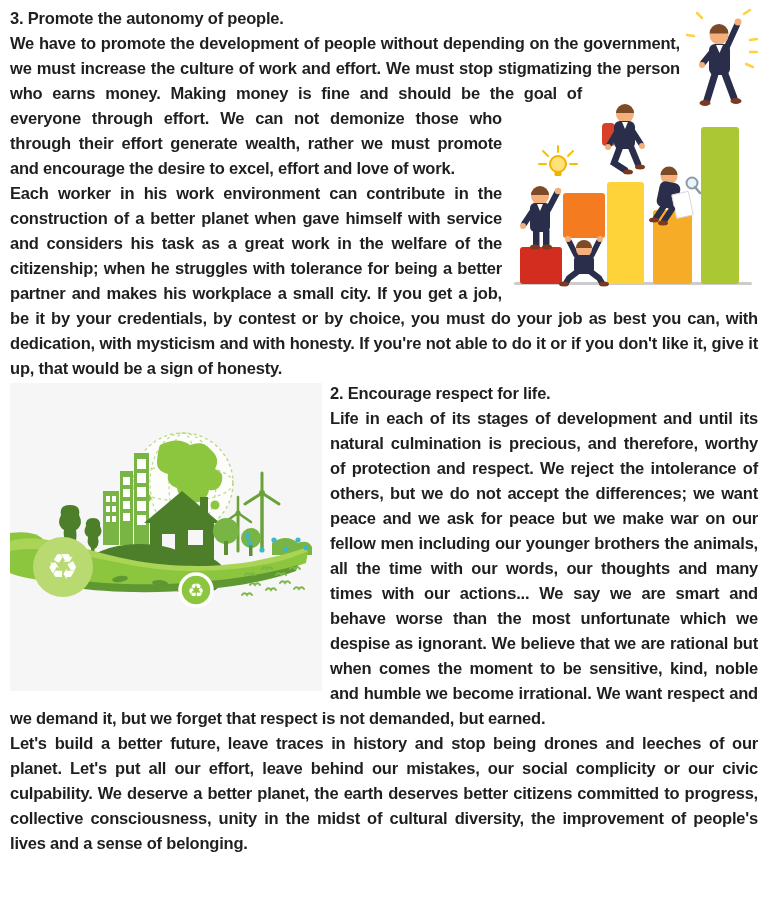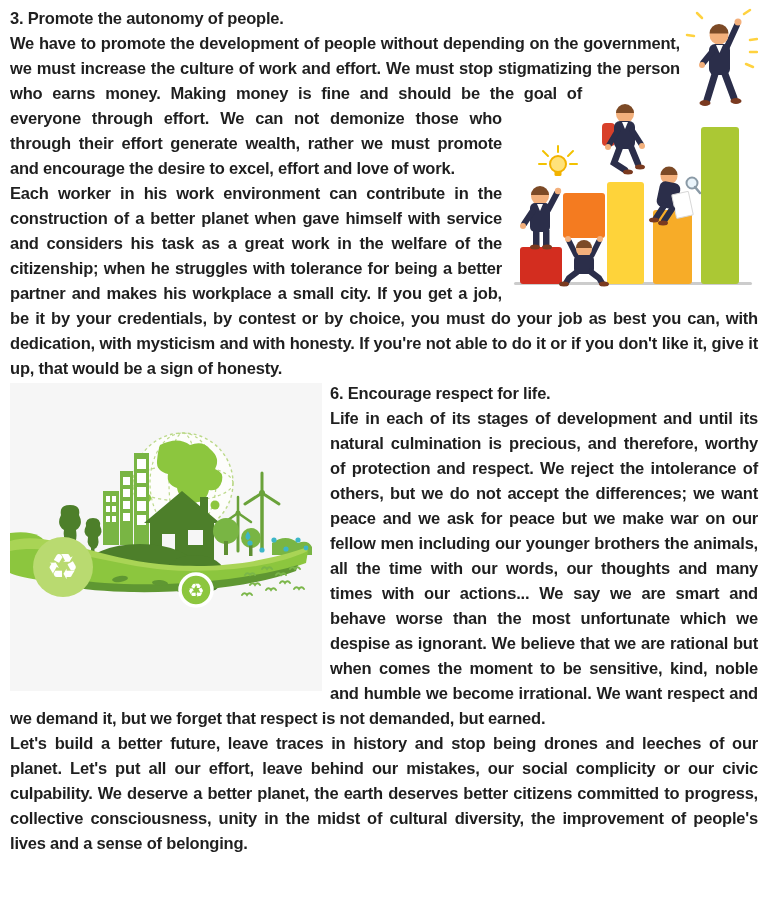--- a/index.html
+++ b/index.html
@@ -275,18 +275,18 @@
           <path d="M280,186 q2.5,-3.5 5,0 q2.5,-3.5 5,0"></path>
           <path d="M240,202 q2.5,-3.5 5,0 q2.5,-3.5 5,0"></path>
           <path d="M256,207 q2.5,-3.5 5,0 q2.5,-3.5 5,0"></path>
           <path d="M270,200 q2.5,-3.5 5,0 q2.5,-3.5 5,0"></path>
           <path d="M284,206 q2.5,-3.5 5,0 q2.5,-3.5 5,0"></path>
           <path d="M232,212 q2.5,-3.5 5,0 q2.5,-3.5 5,0"></path>
         </g>
       </svg>
     </div>
 
-    <div class="heading">6. Encourage respect for life.</div>
+    <div class="heading">2. Encourage respect for life.</div>
     <p>Life in each of its stages of development and until its natural culmination is precious, and therefore, worthy of protection and respect. We reject the intolerance of others, but we do not accept the differences; we want peace and we ask for peace but we make war on our fellow men including our younger brothers the animals, all the time with our words, our thoughts and many times with our actions... We say we are smart and behave worse than the most unfortunate which we despise as ignorant. We believe that we are rational but when comes the moment to be sensitive, kind, noble and humble we become irrational. We want respect and we demand it, but we forget that respect is not demanded, but earned.</p>
     <p>Let's build a better future, leave traces in history and stop being drones and leeches of our planet. Let's put all our effort, leave behind our mistakes, our social complicity or our civic culpability. We deserve a better planet, the earth deserves better citizens committed to progress, collective consciousness, unity in the midst of cultural diversity, the improvement of people's lives and a sense of belonging.</p>
   </section>
 
 </div>
 
 </body></html>

